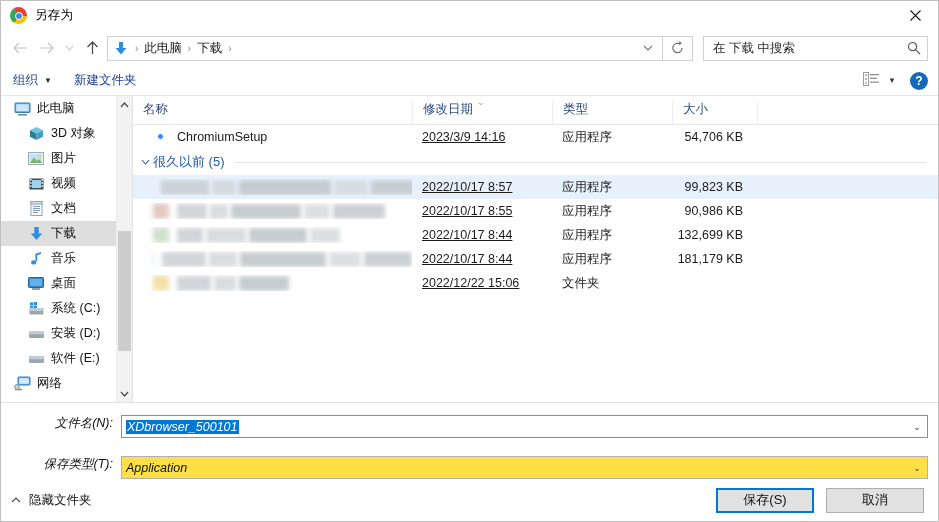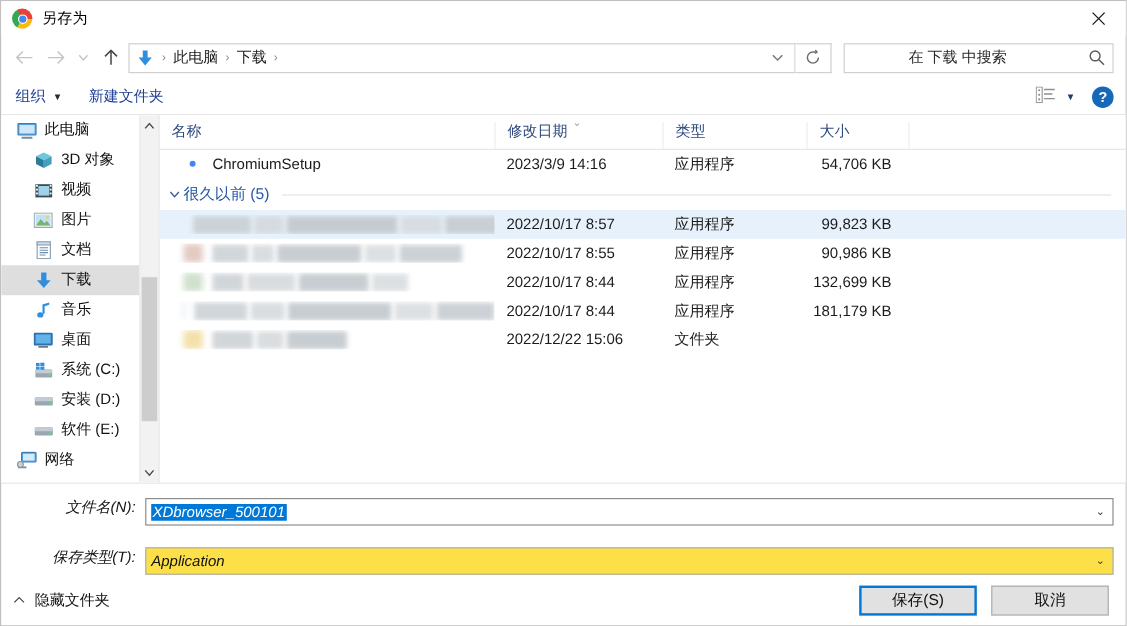--- a/index.html
+++ b/index.html
@@ -26,21 +26,21 @@
   .navbtn{width:26px;height:26px;display:flex;align-items:center;justify-content:center;color:#c3c3c3;flex:none;}
   .navbtn.active{color:#4a4a4a;}
   .navbtn.small{width:20px;}
   .addressbar{flex:1;height:25px;border:1px solid #d0d0d0;background:#fff;display:flex;align-items:center;box-sizing:border-box;margin-left:2px;min-width:0;}
   .addr-icon{width:22px;display:flex;align-items:center;justify-content:center;flex:none;margin-left:2px;}
   .crumb{font-size:12.5px;color:#1a1a1a;padding:0 3px;white-space:nowrap;}
   .crumb-sep{color:#8a8a8a;font-size:10px;padding:0 3px;}
   .addr-spacer{flex:1;}
   .addr-drop{width:28px;height:23px;display:flex;align-items:center;justify-content:center;color:#777;flex:none;}
   .refresh{width:30px;height:25px;border:1px solid #d0d0d0;border-left:none;box-sizing:border-box;display:flex;align-items:center;justify-content:center;color:#6d6d6d;background:#fff;flex:none;}
-  .searchbox{width:225px;height:25px;border:1px solid #d0d0d0;border-left:none;box-sizing:border-box;display:flex;align-items:center;background:#fff;flex:none;margin-left:10px;border-left:1px solid #d0d0d0;padding-left:44px;}
+  .searchbox{width:225px;height:25px;border:1px solid #d0d0d0;border-left:none;box-sizing:border-box;display:flex;align-items:center;background:#fff;flex:none;margin-left:10px;border-left:1px solid #d0d0d0;}
   .search-text{flex:1;padding-left:9px;font-size:12.5px;color:#2b2b2b;white-space:nowrap;overflow:hidden;}
   .search-ico{width:26px;display:flex;align-items:center;justify-content:center;color:#5a5a5a;}
 
   
   .cmdbar{height:30px;display:flex;align-items:center;padding:0 10px 0 12px;box-sizing:border-box;border-bottom:1px solid #e6e6e6;}
   .cmd{font-size:12.5px;color:#1c3f94;display:flex;align-items:center;gap:6px;margin-right:22px;white-space:nowrap;}
   .cmd .caret{font-size:8px;color:#2a2a2a;}
   .cmd-spacer{flex:1;}
   .viewopt{display:flex;align-items:center;gap:8px;margin-right:14px;}
   .help-btn{width:18px;height:18px;border-radius:50%;background:#1668b8;color:#fff;font-size:12px;font-weight:bold;display:flex;align-items:center;justify-content:center;}
@@ -71,21 +71,21 @@
 
   .grouphdr{height:26px;display:flex;align-items:center;padding-left:4px;}
   .gh-chev{color:#3b5998;font-size:9px;width:16px;text-align:center;}
   .gh-label{color:#2558a6;font-size:13px;white-space:nowrap;}
   .gh-line{flex:1;height:1px;background:#e3e3e3;margin-left:10px;margin-right:12px;}
 
   .row{height:24px;display:flex;align-items:center;position:relative;}
   .row.selected{background:#e6f1fb;}
   .cell{font-size:12.5px;color:#1b1b1b;box-sizing:border-box;white-space:nowrap;overflow:hidden;}
   .cell.c-name{width:279px;padding-left:20px;display:flex;align-items:center;gap:8px;}
-  .cell.c-date{width:140px;padding-left:10px;}
+  .cell.c-date{width:140px;padding-left:10px;text-decoration:underline;}
   .cell.c-type{width:120px;padding-left:10px;}
   .cell.c-size{width:85px;padding-right:14px;text-align:right;}
   .file-ico{width:16px;height:16px;flex:none;position:relative;}
   .chrome-sm{width:15px;height:15px;border-radius:50%;position:relative;
     background:conic-gradient(from -30deg,#e84135 0deg 120deg,#fbbc05 120deg 240deg,#34a853 240deg 360deg);}
   .chrome-sm::after{content:"";position:absolute;left:4px;top:4px;width:7px;height:7px;border-radius:50%;background:#4285f4;border:1.2px solid #fff;box-sizing:border-box;}
 
   
   .redact{height:15px;border-radius:1px;filter:blur(2.2px);}
   .redact-ico{width:16px;height:16px;filter:blur(2.6px);border-radius:2px;}
@@ -221,48 +221,48 @@
           </div>
           <div class="nav-item indent">
             <span class="nav-ico">
               <svg width="15" height="15" viewBox="0 0 15 15">
                 <path d="M7.5 1 L14 4.3 L7.5 7.6 L1 4.3 Z" fill="#6fc7dd"></path>
                 <path d="M1 4.3 L7.5 7.6 L7.5 14 L1 10.7 Z" fill="#2b7b99"></path>
                 <path d="M14 4.3 L7.5 7.6 L7.5 14 L14 10.7 Z" fill="#45a0bd"></path>
               </svg>
             </span>
             <span>3D 对象</span>
+          </div>
+          <div class="nav-item indent">
+            <span class="nav-ico">
+              <svg width="16" height="13" viewBox="0 0 16 13">
+                <rect x="0.5" y="0.5" width="15" height="12" fill="#eef3f7" stroke="#9aa9b5"></rect>
+                <rect x="2" y="2" width="12" height="9" fill="#bfe3f5"></rect>
+                <path d="M2 11 L6 5.5 L9 9 L11 7 L14 11 Z" fill="#7ab36a"></path>
+                <circle cx="11.5" cy="4" r="1.3" fill="#f5d24c"></circle>
+              </svg>
+            </span>
+            <span>图片</span>
           </div>
           <div class="nav-item indent">
             <span class="nav-ico">
               <svg width="15" height="14" viewBox="0 0 15 14">
                 <rect x="0.5" y="1.5" width="14" height="11" fill="#3d4a57"></rect>
                 <rect x="3" y="3" width="9" height="8" fill="#9fd4e8"></rect>
                 <g fill="#e9eef2">
                   <rect x="1" y="2" width="1.6" height="1.6"></rect>
                   <rect x="1" y="5.2" width="1.6" height="1.6"></rect>
                   <rect x="1" y="8.4" width="1.6" height="1.6"></rect>
                   <rect x="12.4" y="2" width="1.6" height="1.6"></rect>
                   <rect x="12.4" y="5.2" width="1.6" height="1.6"></rect>
                   <rect x="12.4" y="8.4" width="1.6" height="1.6"></rect>
                 </g>
               </svg>
             </span>
             <span>视频</span>
-          </div>
-          <div class="nav-item indent">
-            <span class="nav-ico">
-              <svg width="16" height="13" viewBox="0 0 16 13">
-                <rect x="0.5" y="0.5" width="15" height="12" fill="#eef3f7" stroke="#9aa9b5"></rect>
-                <rect x="2" y="2" width="12" height="9" fill="#bfe3f5"></rect>
-                <path d="M2 11 L6 5.5 L9 9 L11 7 L14 11 Z" fill="#7ab36a"></path>
-                <circle cx="11.5" cy="4" r="1.3" fill="#f5d24c"></circle>
-              </svg>
-            </span>
-            <span>图片</span>
           </div>
           <div class="nav-item indent">
             <span class="nav-ico">
               <svg width="13" height="15" viewBox="0 0 13 15">
                 <rect x="1" y="0.5" width="11" height="14" fill="#fff" stroke="#8fa3b5"></rect>
                 <rect x="1" y="0.5" width="11" height="2.6" fill="#cfe0ef" stroke="#8fa3b5"></rect>
                 <g stroke="#6d8fb0" stroke-width="0.9">
                   <path d="M3 5.5 H10 M3 7.5 H10 M3 9.5 H10 M3 11.5 H8"></path>
                 </g>
               </svg>

